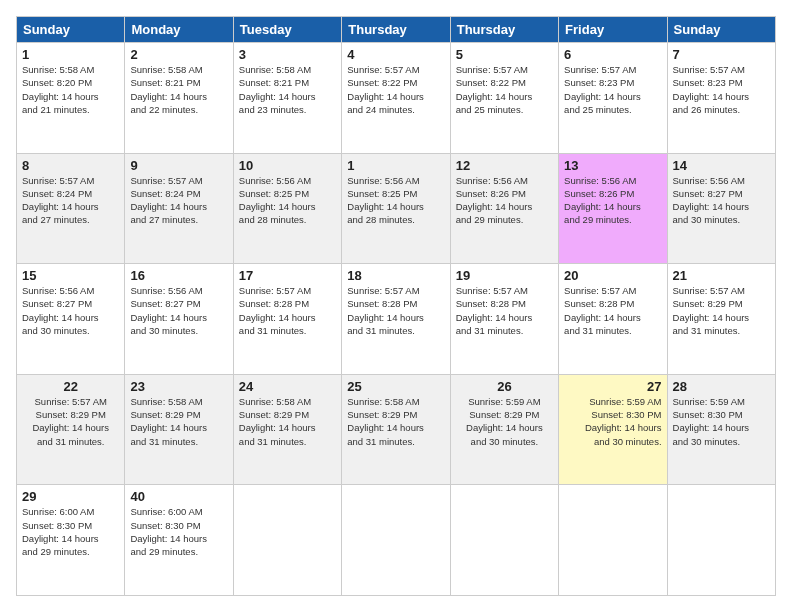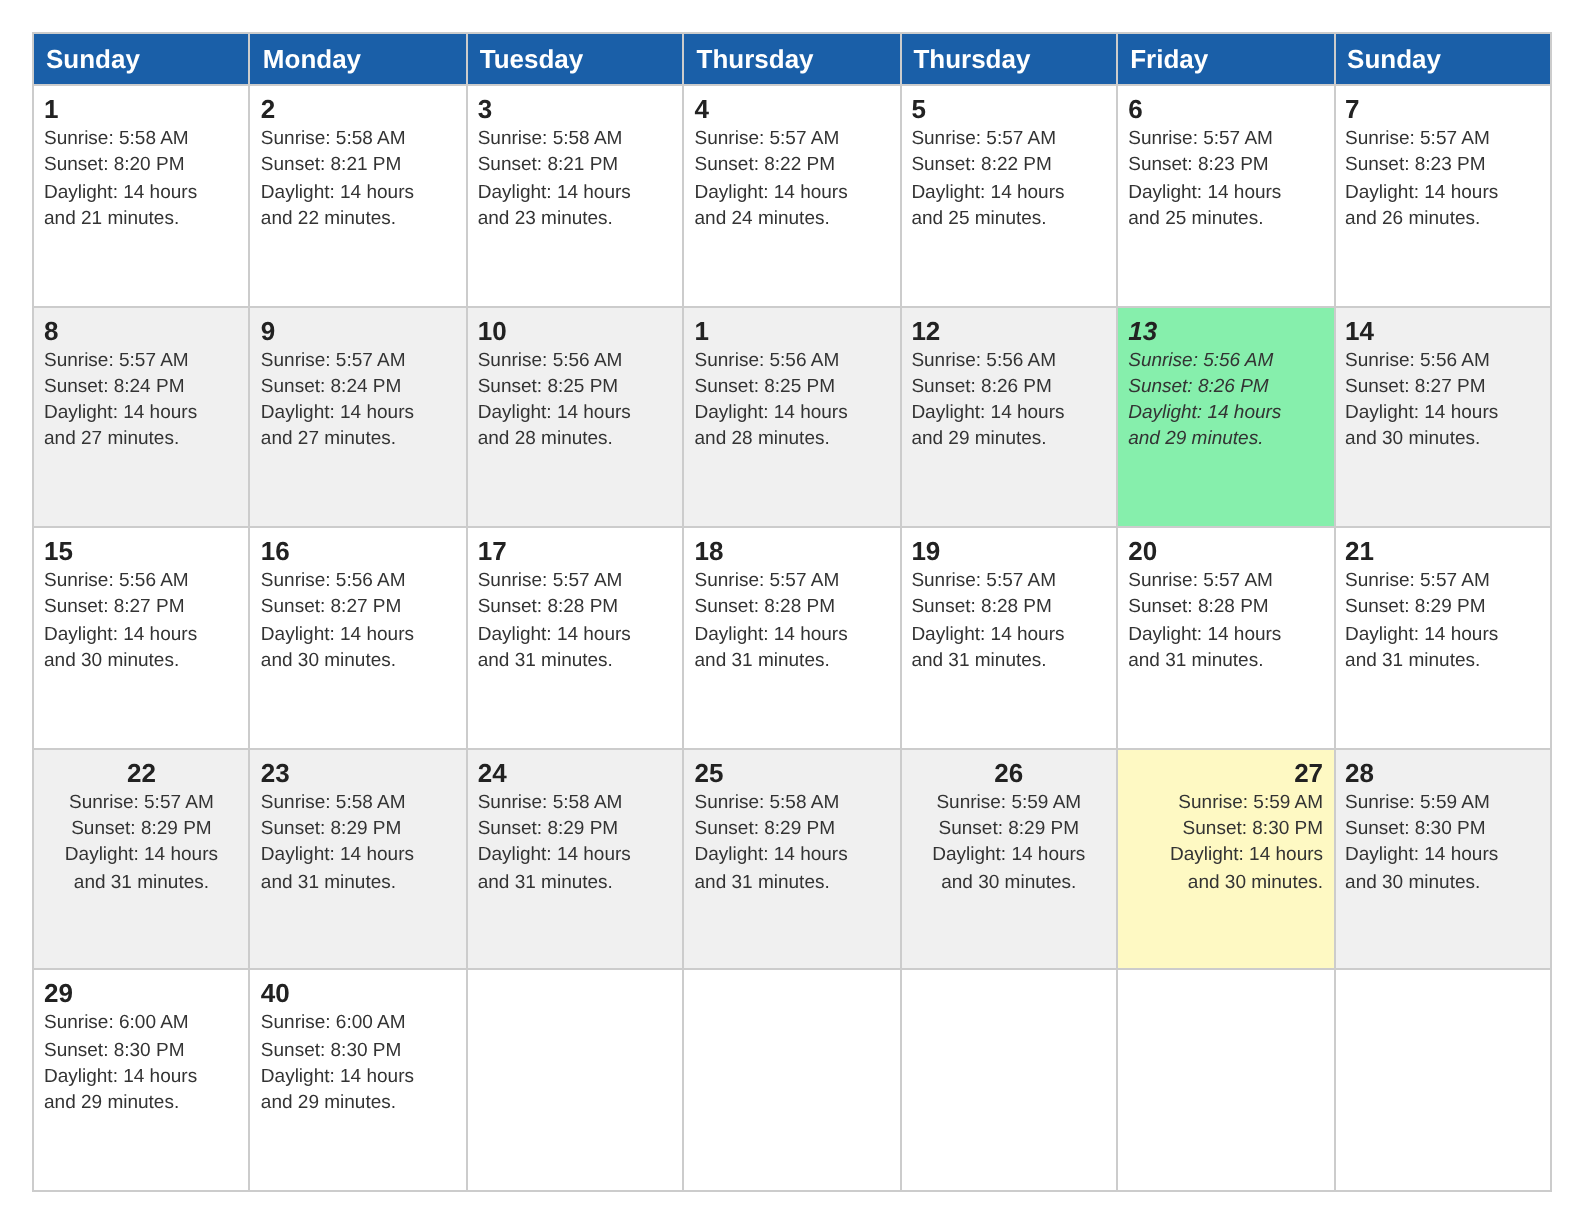--- a/index.html
+++ b/index.html
@@ -189,21 +189,21 @@
 Daylight: 14 hours
 and 28 minutes.</div>
           </td>
           <td style="background: rgb(240, 240, 240);">
             <span class="day-num">12</span>
             <div class="day-info" style="white-space: pre-line;">Sunrise: 5:56 AM
 Sunset: 8:26 PM
 Daylight: 14 hours
 and 29 minutes.</div>
           </td>
-          <td style="background: #86efac; font-style: italic;">
+          <td style="background: #f0abfc;">
             <span class="day-num">13</span>
             <div class="day-info" style="white-space: pre-line;">Sunrise: 5:56 AM
 Sunset: 8:26 PM
 Daylight: 14 hours
 and 29 minutes.</div>
           </td>
           <td style="background: rgb(240, 240, 240);">
             <span class="day-num">14</span>
             <div class="day-info" style="white-space: pre-line;">Sunrise: 5:56 AM
 Sunset: 8:27 PM

